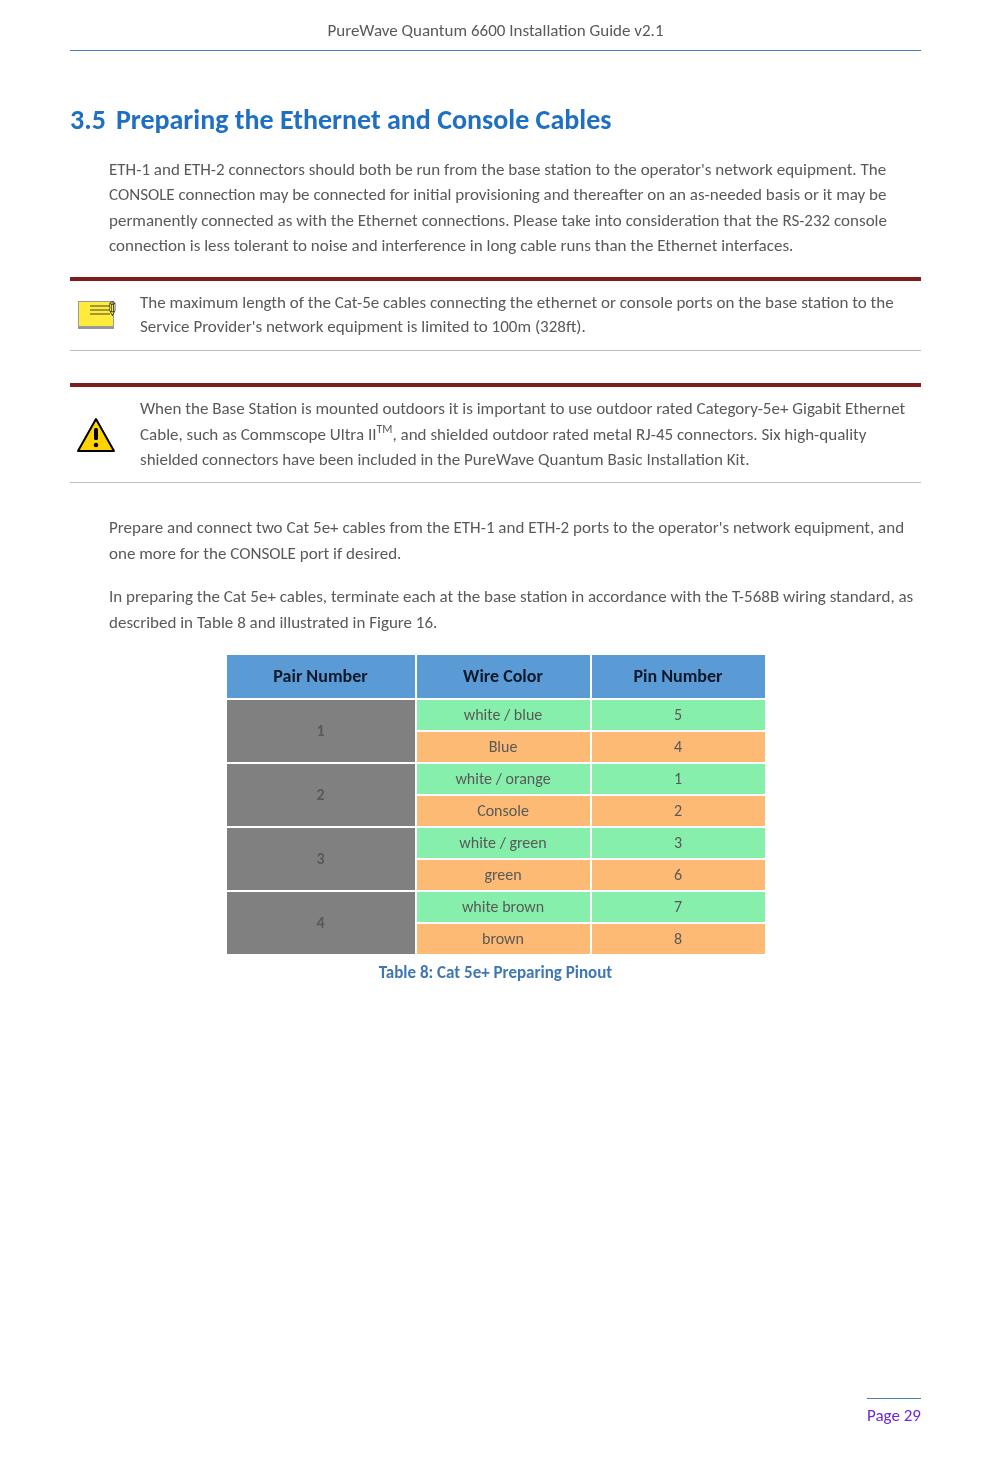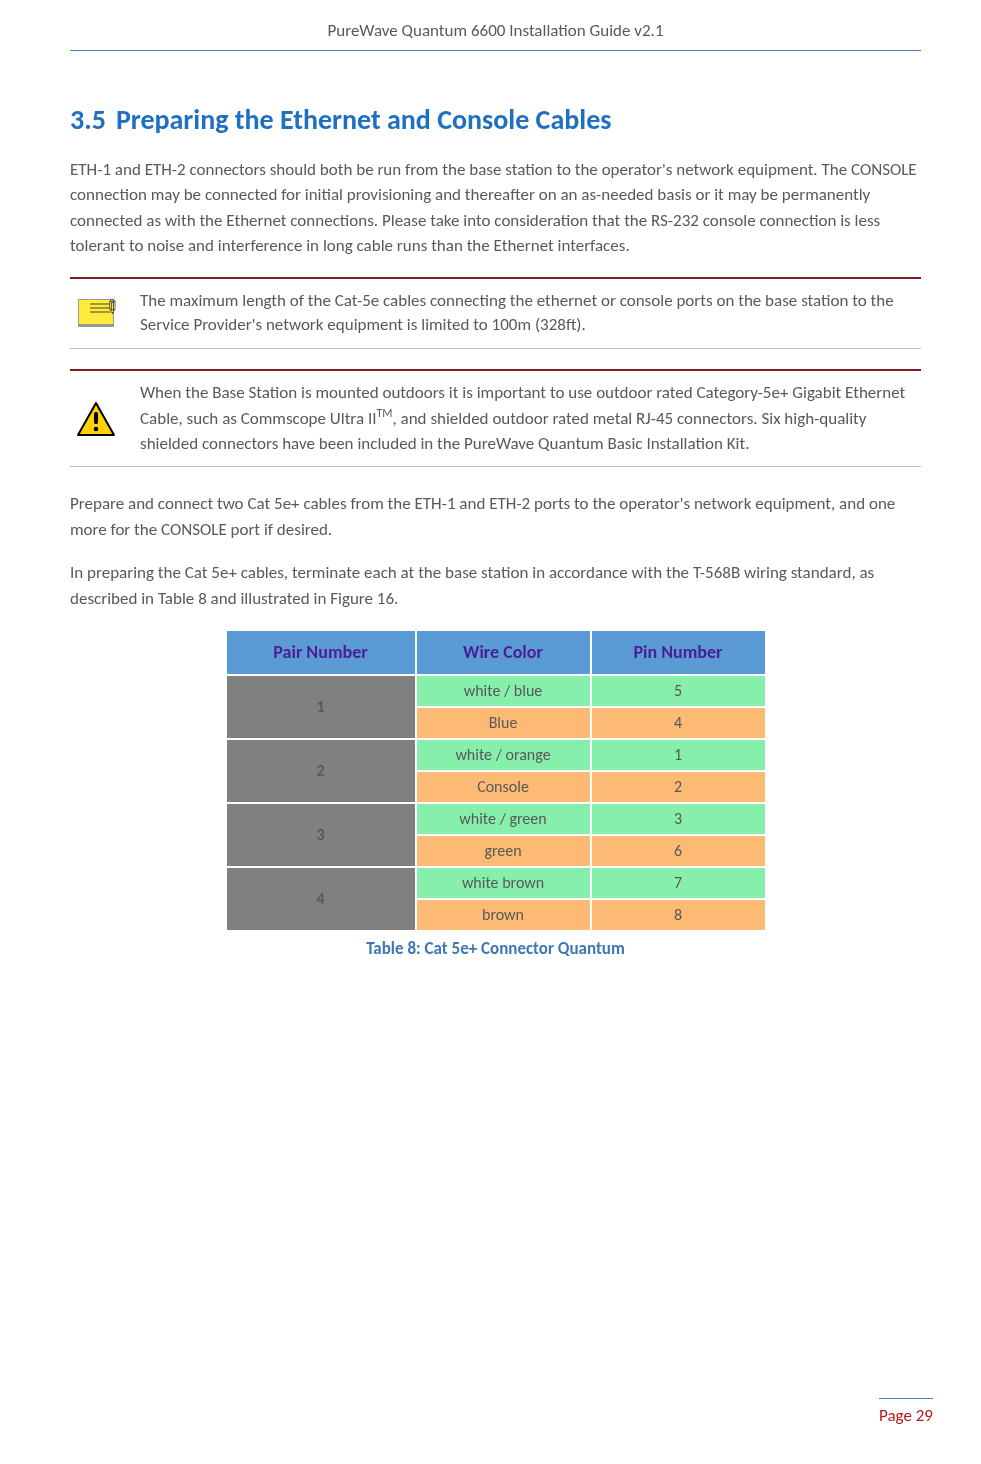--- a/index.html
+++ b/index.html
@@ -26,25 +26,26 @@
       font-size: 28px;
       font-weight: bold;
       margin-top: 48px;
       margin-bottom: 16px;
     }
     .section-number { margin-right: 10px; }
     p.body-text {
       margin-bottom: 18px;
       color: #595959;
       text-align: left;
+      margin-left: 39px;
     }
     .callout-wrap {
-      border-top: 2px solid #7f1d1d;
+      border-top: 4px solid #7f1d1d;
       border-bottom: 1px solid #bfbfbf;
-      margin: 12px 0 20px 0;
+      margin: 12px 0 32px 0;
     }
     .callout {
       display: flex;
       align-items: center;
       gap: 20px;
       padding: 10px 0 10px 2px;
     }
     .callout-icon {
       flex: 0 0 48px;
       display: flex;
@@ -83,21 +84,21 @@
     }
     .warn-icon svg { display: block; }
     sup { font-size: 0.7em; }
     .pinout-table {
       margin: 8px auto 4px auto;
       border-collapse: collapse;
       font-size: 16px;
     }
     .pinout-table th {
       background: #5b9bd5;
-      color: #4c1d95;
+      color: #0f172a;
       font-weight: bold;
       padding: 8px 22px;
       border: 2px solid #fff;
       font-size: 18px;
     }
     .pinout-table td {
       padding: 3px 10px;
       text-align: center;
       border: 2px solid #fff;
       color: #595959;
@@ -115,23 +116,23 @@
     .table-caption {
       text-align: center;
       color: #3f76b5;
       font-weight: bold;
       font-size: 17px;
       margin-top: 2px;
     }
     .footer {
       position: absolute;
       bottom: 36px;
-      right: 48px;
+      right: 60px;
       text-align: right;
-      color: #b91c1c;
+      color: #6d28d9;
       font-size: 17px;
     }
     .footer-rule {
       border-top: 1px solid #4a7ebb;
       margin-bottom: 4px;
     }
   </style>
 </head>
 <body>
 
@@ -213,18 +214,18 @@
       <td rowspan="2" class="pair-cell">4</td>
       <td class="row-a col-wire">white brown</td>
       <td class="row-a col-pin">7</td>
     </tr>
     <tr>
       <td class="row-b col-wire">brown</td>
       <td class="row-b col-pin">8</td>
     </tr>
   </tbody>
 </table>
-<div class="table-caption">Table 8: Cat 5e+ Connector Quantum</div>
+<div class="table-caption">Table 8: Cat 5e+ Preparing Pinout</div>
 
 <div class="footer">
   <div class="footer-rule"></div>
   <span>Page 29</span>
 </div>
 
 </body></html>

